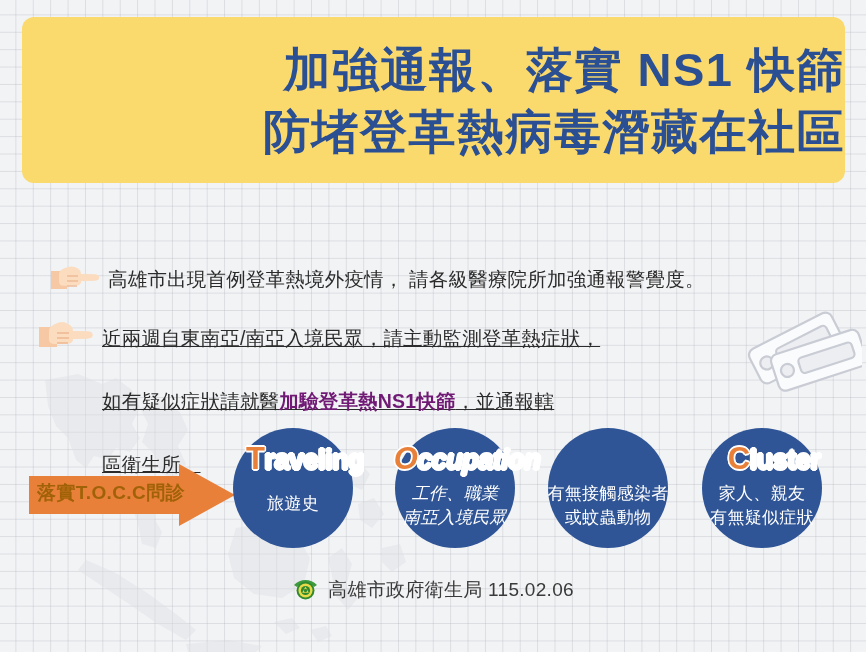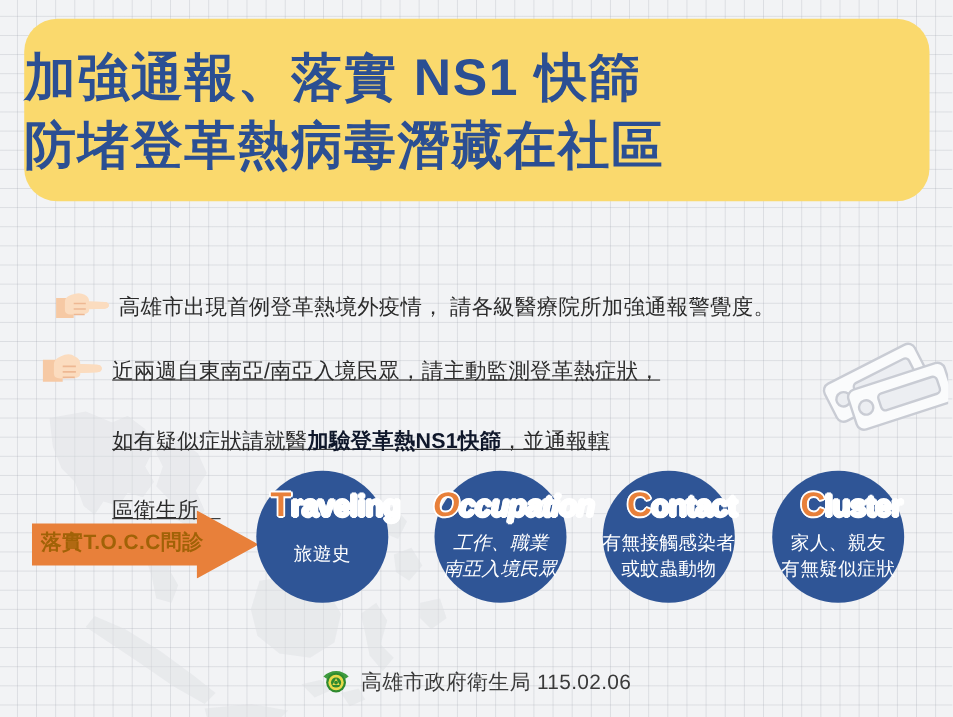--- a/index.html
+++ b/index.html
@@ -41,25 +41,25 @@
   #map-watermark svg { width:100%; height:100%; display:block; }
 
   
   #title-banner {
     position: absolute;
     left: 22px;
     top: 17px;
     width: 823px;
     height: 166px;
     background: #fad96d;
-    border-radius: 30px;
+    border-radius: 12px;
     z-index: 3;
     display: flex;
     flex-direction: column;
-    align-items: flex-start;
+    align-items: flex-end;
     justify-content: center;
     padding-top: 2px;
   }
   .title-line {
     color: #2b4f93;
     font-weight: bold;
     font-size: 47px;
     line-height: 1.33;
     letter-spacing: 1.5px;
     white-space: nowrap;
@@ -101,21 +101,21 @@
     line-height: 1.62;
     font-weight: 500;
     letter-spacing: 0.2px;
     white-space: pre-line;
   }
   #bullet-row-1 .bullet-text { padding-top: 2px; }
 
   .para-multi { display: block; }
   .para-multi .ln { display: block; white-space: nowrap; text-decoration: underline; }
   .hl-orange {
-    color: #0f172a;
+    color: #701a75;
     font-weight: bold;
   }
 
   
   #tocc-strip {
     position: absolute;
     left: 0;
     top: 424px;
     width: 866px;
     height: 132px;
@@ -197,21 +197,21 @@
     letter-spacing: 0.3px;
     z-index: 3;
     white-space: pre-line;
   }
   .tocc-desc.single { top: 68px; }
 
   
   #footer {
     position: absolute;
     left: 0;
-    top: 606px;
+    top: 576px;
     width: 866px;
     z-index: 6;
     display: flex;
     align-items: center;
     justify-content: center;
     gap: 9px;
   }
   #footer-logo { width: 27px; height: 27px; }
   #footer-logo svg { width:100%; height:100%; display:block; }
   #footer-text {
@@ -329,21 +329,20 @@
 
   <div class="tocc-item" id="tocc-item-1">
     <div class="tocc-circle"></div>
     <div class="tocc-title"><span class="initial">O</span><span class="rest-w">ccupation</span></div>
     <div class="tocc-desc">工作、職業
 南亞入境民眾</div>
   </div>
 
   <div class="tocc-item" id="tocc-item-2">
     <div class="tocc-circle"></div>
-    <div class="tocc-title"><span class="initial">C</span><span class="rest-w">ontact</span></div>
     <div class="tocc-desc">有無接觸感染者
 或蚊蟲動物</div>
   </div>
 
   <div class="tocc-item" id="tocc-item-3">
     <div class="tocc-circle"></div>
     <div class="tocc-title"><span class="initial">C</span><span class="rest-w">luster</span></div>
     <div class="tocc-desc">家人、親友
 有無疑似症狀</div>
   </div>

